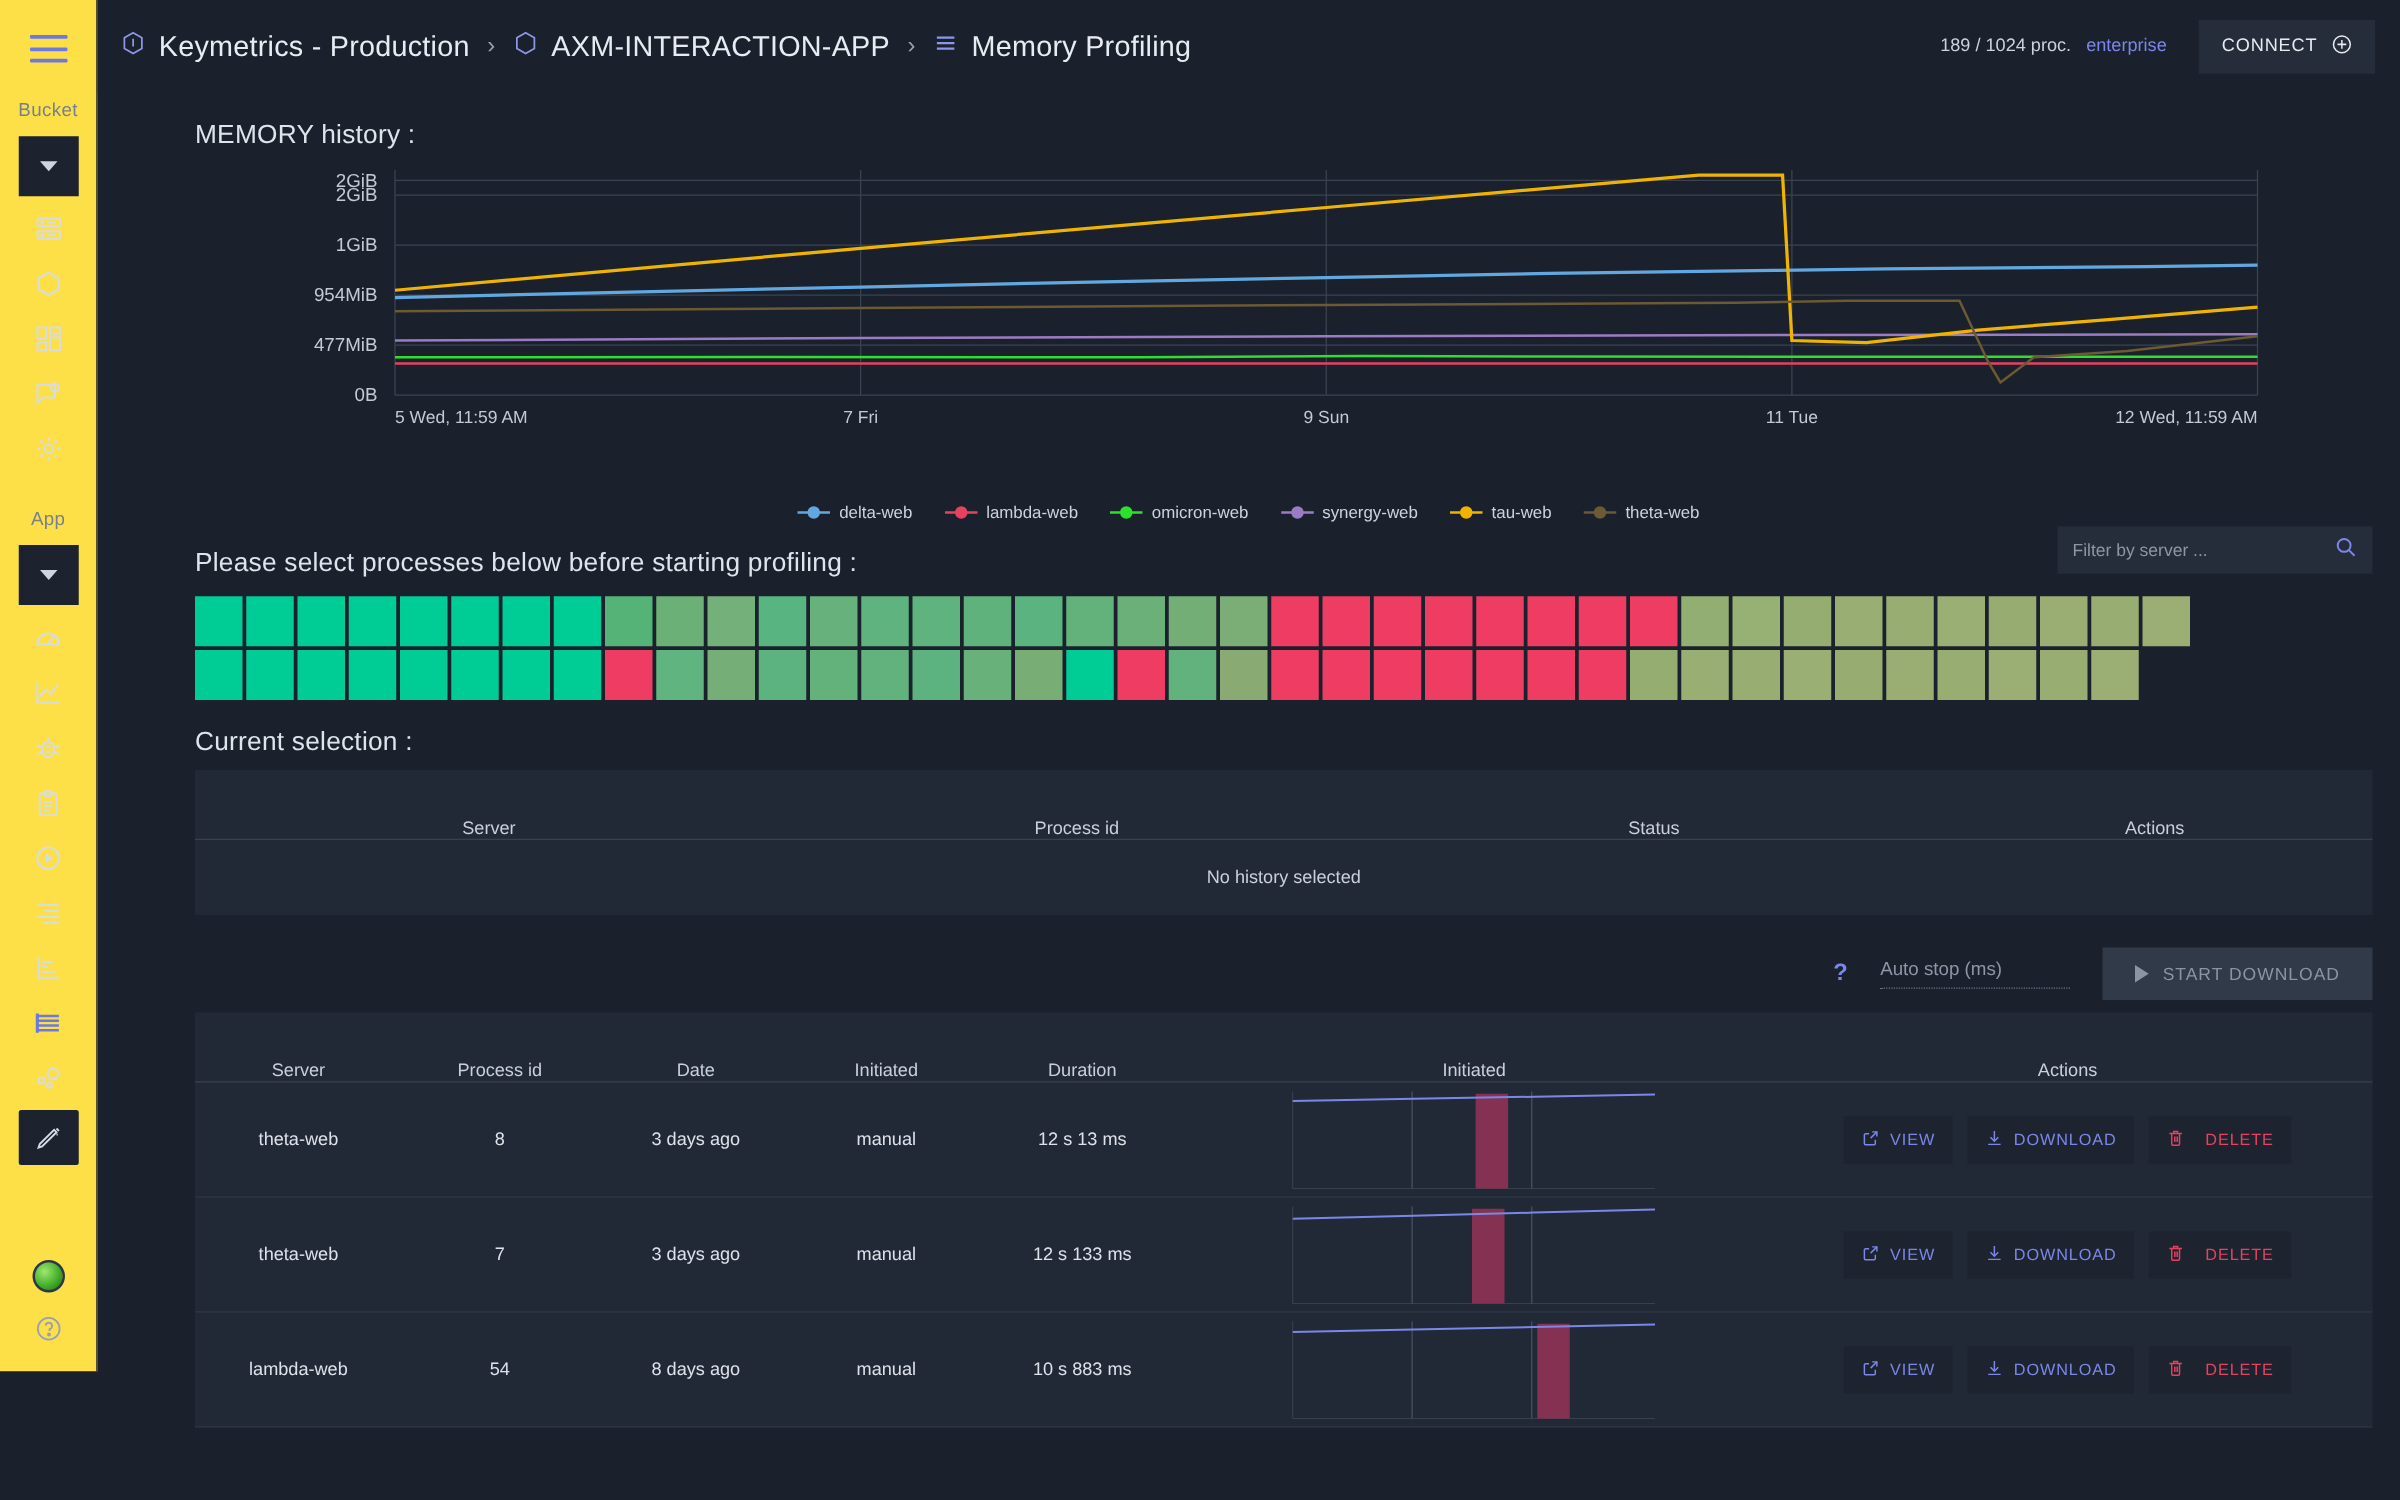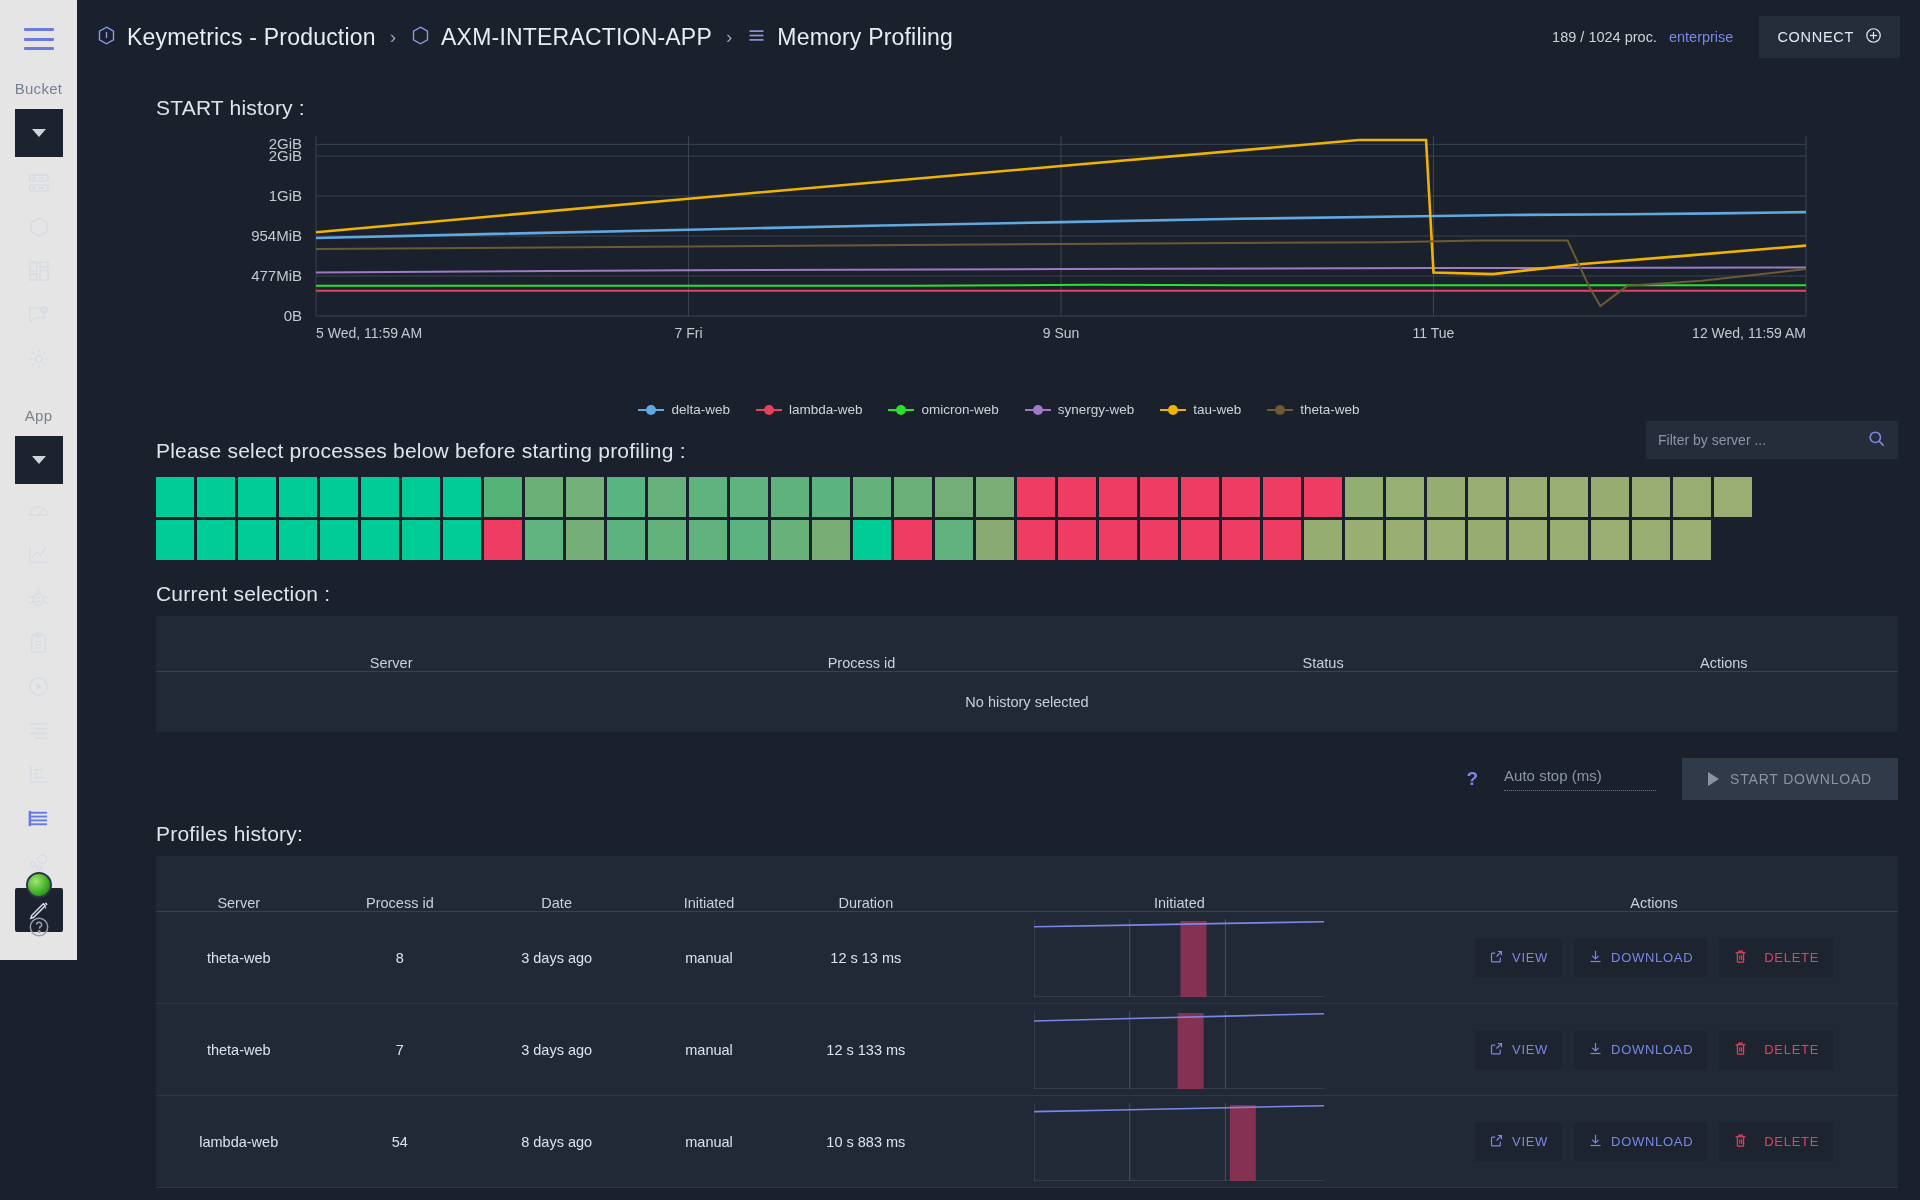--- a/index.html
+++ b/index.html
@@ -7,22 +7,22 @@
     width: 1920px; height: 1200px;
     background: #1b212c;
     font-family: "Liberation Sans", sans-serif;
     color: #d7dce4;
     overflow: hidden;
   }
   body { display: flex; }
 
   
   #sidebar {
-    width: 78px; height: 960px;
-    background: #e5e5e5;
+    width: 78px; height: 1097px;
+    background: #fde047;
     border-right: 1px solid #1b212c;
     display: flex; flex-direction: column; align-items: center;
     flex: 0 0 78px;
     position: relative;
   }
   .sb-hamburger {
     margin-top: 28px; width: 30px; height: 22px;
     display: flex; flex-direction: column; justify-content: space-between;
     cursor: pointer;
   }
@@ -389,21 +389,21 @@
       <span>
         <svg width="17" height="17" viewBox="0 0 24 24" fill="none" stroke="#e6eaf1" stroke-width="1.7">
           <circle cx="12" cy="12" r="9.5"></circle>
             <line x1="12" y1="7" x2="12" y2="17"></line>
           <line x1="7" y1="12" x2="17" y2="12"></line>
         </svg>
       </span>
     </div>
   </div>
 
-  <h2 class="sec">START history :</h2>
+  <h2 class="sec">MEMORY history :</h2>
 
   <div id="chart-wrap">
     <svg id="chart-svg" width="1840" height="250" viewBox="0 0 1840 250">
       <g id="chart-grid">
           <line x1="238" x2="1728" y1="18.379888268156435" y2="18.379888268156435" stroke="#3a4352" stroke-width="1"></line>
           <line x1="238" x2="1728" y1="30.111731843575427" y2="30.111731843575427" stroke="#3a4352" stroke-width="1"></line>
           <line x1="238" x2="1728" y1="70.08379888268156" y2="70.08379888268156" stroke="#3a4352" stroke-width="1"></line>
           <line x1="238" x2="1728" y1="110.05586592178771" y2="110.05586592178771" stroke="#3a4352" stroke-width="1"></line>
           <line x1="238" x2="1728" y1="150.02793296089385" y2="150.02793296089385" stroke="#3a4352" stroke-width="1"></line>
           <line x1="238" x2="1728" y1="190" y2="190" stroke="#3a4352" stroke-width="1"></line>
@@ -589,21 +589,20 @@
 
   <div class="ctrl-row">
     <span class="qmark">?</span>
     <div class="autostop">Auto stop (ms)</div>
     <div class="start-btn">
       <span class="tri-r"></span>
       <span>START DOWNLOAD</span>
     </div>
   </div>
 
-  <h2 class="sec">Profiles history:</h2>
 
   <div class="tbl">
     <div class="tbl-head hist-head">
       <div class="h-c1">Server</div>
       <div class="h-c2">Process id</div>
       <div class="h-c3">Date</div>
       <div class="h-c4">Initiated</div>
       <div class="h-c5">Duration</div>
       <div class="h-c6">Initiated</div>
       <div class="h-c7">Actions</div>

